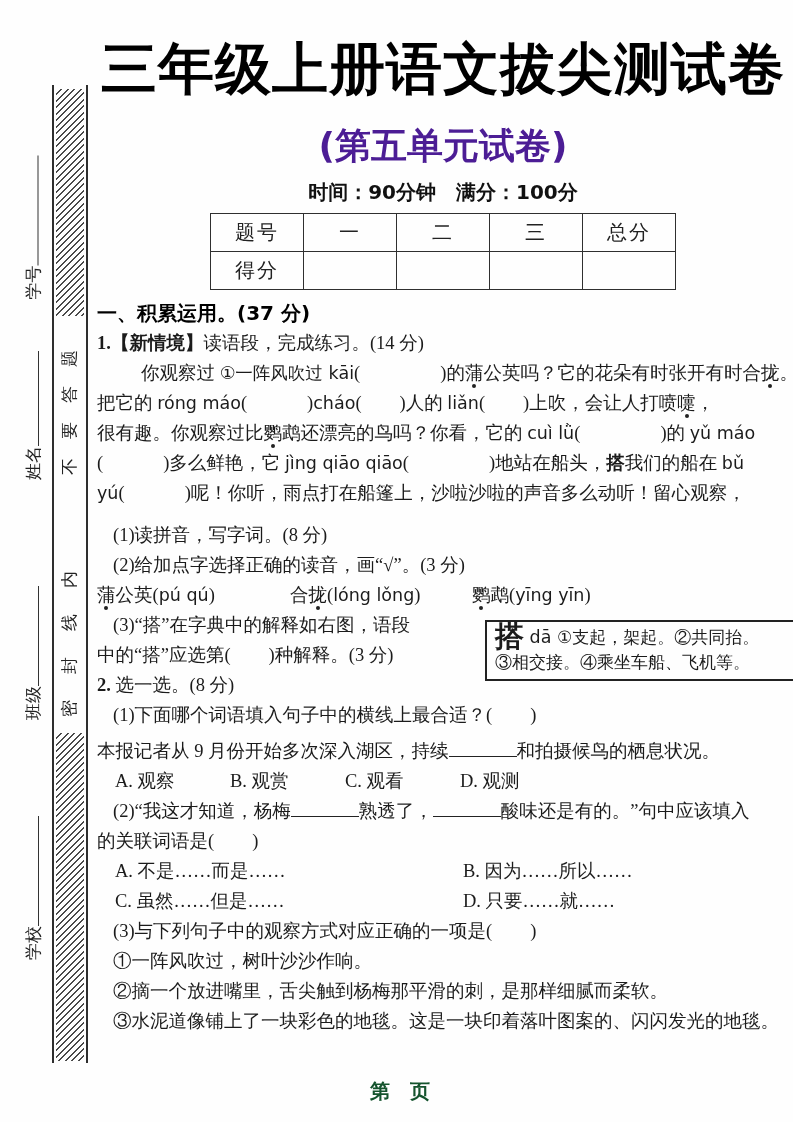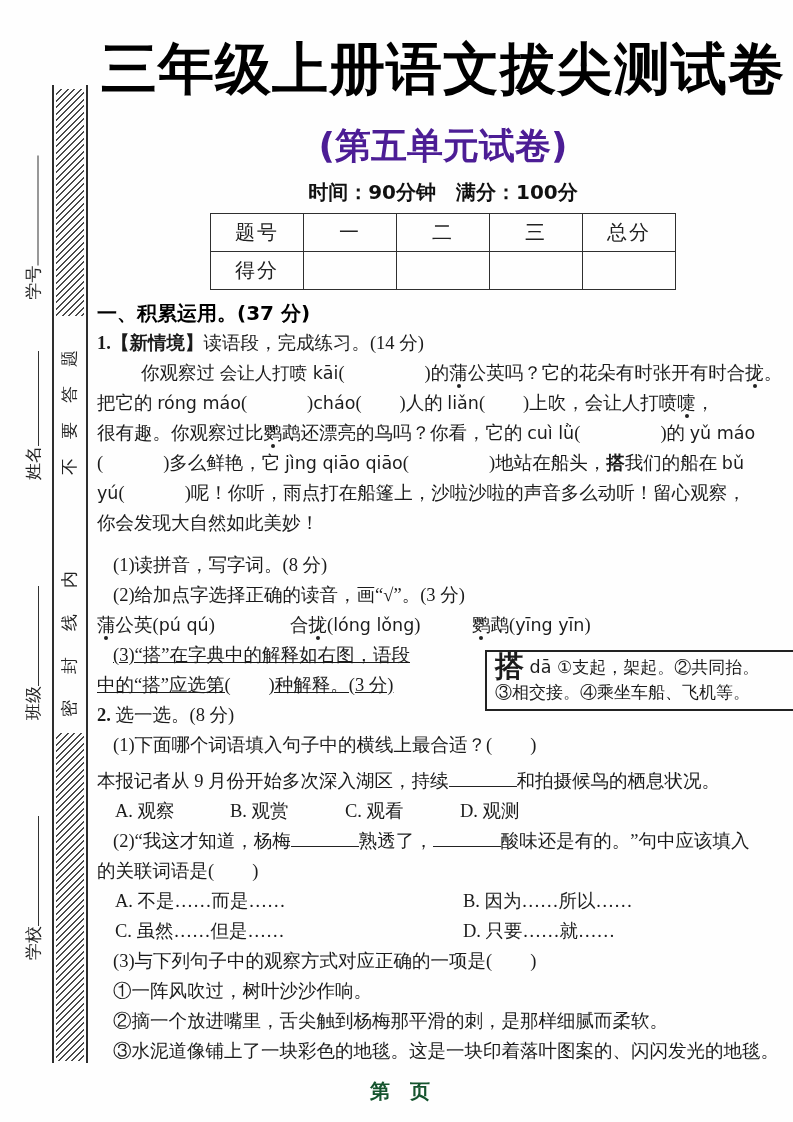--- a/index.html
+++ b/index.html
@@ -50,21 +50,21 @@
   .py{font-family:"DejaVu Sans","Liberation Sans",sans-serif;font-size:17.5px;}
   .b{font-weight:bold;}
   .dot{position:relative;}
   .dot::after{content:"";position:absolute;left:50%;bottom:-5px;transform:translateX(-50%);
     width:4px;height:4px;border-radius:50%;background:#222;}
   .gap{display:inline-block;height:1px;}
   .gap-lg{width:80px;} .gap-md{width:60px;} .gap-sm{width:38px;}
   .blank{display:inline-block;width:68px;height:14px;border-bottom:1.6px solid #222;}
   .words-row span.w1{display:inline-block;width:193px;}
   .words-row span.w2{display:inline-block;width:182px;}
-  .q3-wrap{position:relative;height:60px;text-decoration:underline;}
+  .q3-wrap{position:relative;height:60px;}
   .dict-box{position:absolute;left:388px;top:10px;width:300px;border:2px solid #222;
     padding:2px 8px 4px 8px;font-size:17px;line-height:25px;white-space:nowrap;background:#fefefe;}
   .dict-head{font-family:"DejaVu Sans","Liberation Sans",sans-serif;font-weight:900;font-size:29px;
     vertical-align:-3px;letter-spacing:0;}
   .opt4 span{display:inline-block;width:115px;}
   .opt4{padding-left:18px;white-space:nowrap;}
   .opt2{padding-left:18px;white-space:nowrap;font-family:Liberation Serif, serif;}
   .opt2 span.o1{display:inline-block;width:348px;}
   .footer{position:absolute;left:300px;top:1078px;width:200px;text-align:center;
     font-family:"DejaVu Sans","Liberation Sans",sans-serif;font-weight:bold;font-size:20px;color:#14532d;}
@@ -118,26 +118,25 @@
       <td></td>
       <td></td>
     </tr>
   </tbody>
     </table>
 
   <div class="content">
     <div class="ln sec-head">一、积累运用。(37 分)</div>
 
     <div class="ln"><span class="b">1.</span><span class="b">【新情境】</span><span>读语段，完成练习。(14 分)</span></div>
-    <div class="ln indent"><span>你观察过 </span><span class="py">会让人打喷 kāi</span><span>(</span><span class="gap gap-lg"></span><span>)的</span><span class="dot">蒲</span><span>公英吗？它的花朵有时张开有时合</span><span class="dot">拢</span><span>。</span></div>
+    <div class="ln indent"><span>你观察过 </span><span class="py">①一阵风吹过 kāi</span><span>(</span><span class="gap gap-lg"></span><span>)的</span><span class="dot">蒲</span><span>公英吗？它的花朵有时张开有时合</span><span class="dot">拢</span><span>。</span></div>
     <div class="ln"><span>把它的 </span><span class="py">róng máo</span><span>(</span><span class="gap gap-md"></span><span>)</span><span class="py">cháo</span><span>(</span><span class="gap gap-sm"></span><span>)人的 </span><span class="py">liǎn</span><span>(</span><span class="gap gap-sm"></span><span>)上吹，会让人打喷</span><span class="dot">嚏</span><span>，</span></div>
     <div class="ln"><span>很有趣。你观察过比</span><span class="dot">鹦</span><span>鹉还漂亮的鸟吗？你看，它的 </span><span class="py">cuì lǜ</span><span>(</span><span class="gap gap-lg"></span><span>)的 </span><span class="py">yǔ máo</span></div>
     <div class="ln"><span>(</span><span class="gap gap-md"></span><span>)多么鲜艳，它 </span><span class="py">jìng qiāo qiāo</span><span>(</span><span class="gap gap-lg"></span><span>)地站在船头，</span><span class="b">搭</span><span>我们的船在 </span><span class="py">bǔ</span></div>
     <div class="ln"><span class="py">yú</span><span>(</span><span class="gap gap-md"></span><span>)呢！你听，雨点打在船篷上，沙啦沙啦的声音多么动听！留心观察，</span></div>
-    <div class="ln"><span>你会发现大自然如此美妙！</span></div>
 
     <div class="ln sub m12"><span>(1)读拼音，写字词。(8 分)</span></div>
     <div class="ln sub"><span>(2)给加点字选择正确的读音，画“√”。(3 分)</span></div>
     <div class="ln words-row">
       <span class="w1"><span class="dot">蒲</span><span>公英(</span><span class="py">pú  qú</span><span>)</span></span><span class="w2"><span>合</span><span class="dot">拢</span><span>(</span><span class="py">lóng  lǒng</span><span>)</span></span><span><span class="dot">鹦</span><span>鹉(</span><span class="py">yīng  yīn</span><span>)</span></span>
     </div>
 
     <div class="q3-wrap">
       <div class="ln sub"><span>(3)“搭”在字典中的解释如右图，语段</span></div>
       <div class="ln"><span>中的“搭”应选第(</span><span class="gap gap-sm"></span><span>)种解释。(3 分)</span></div>

